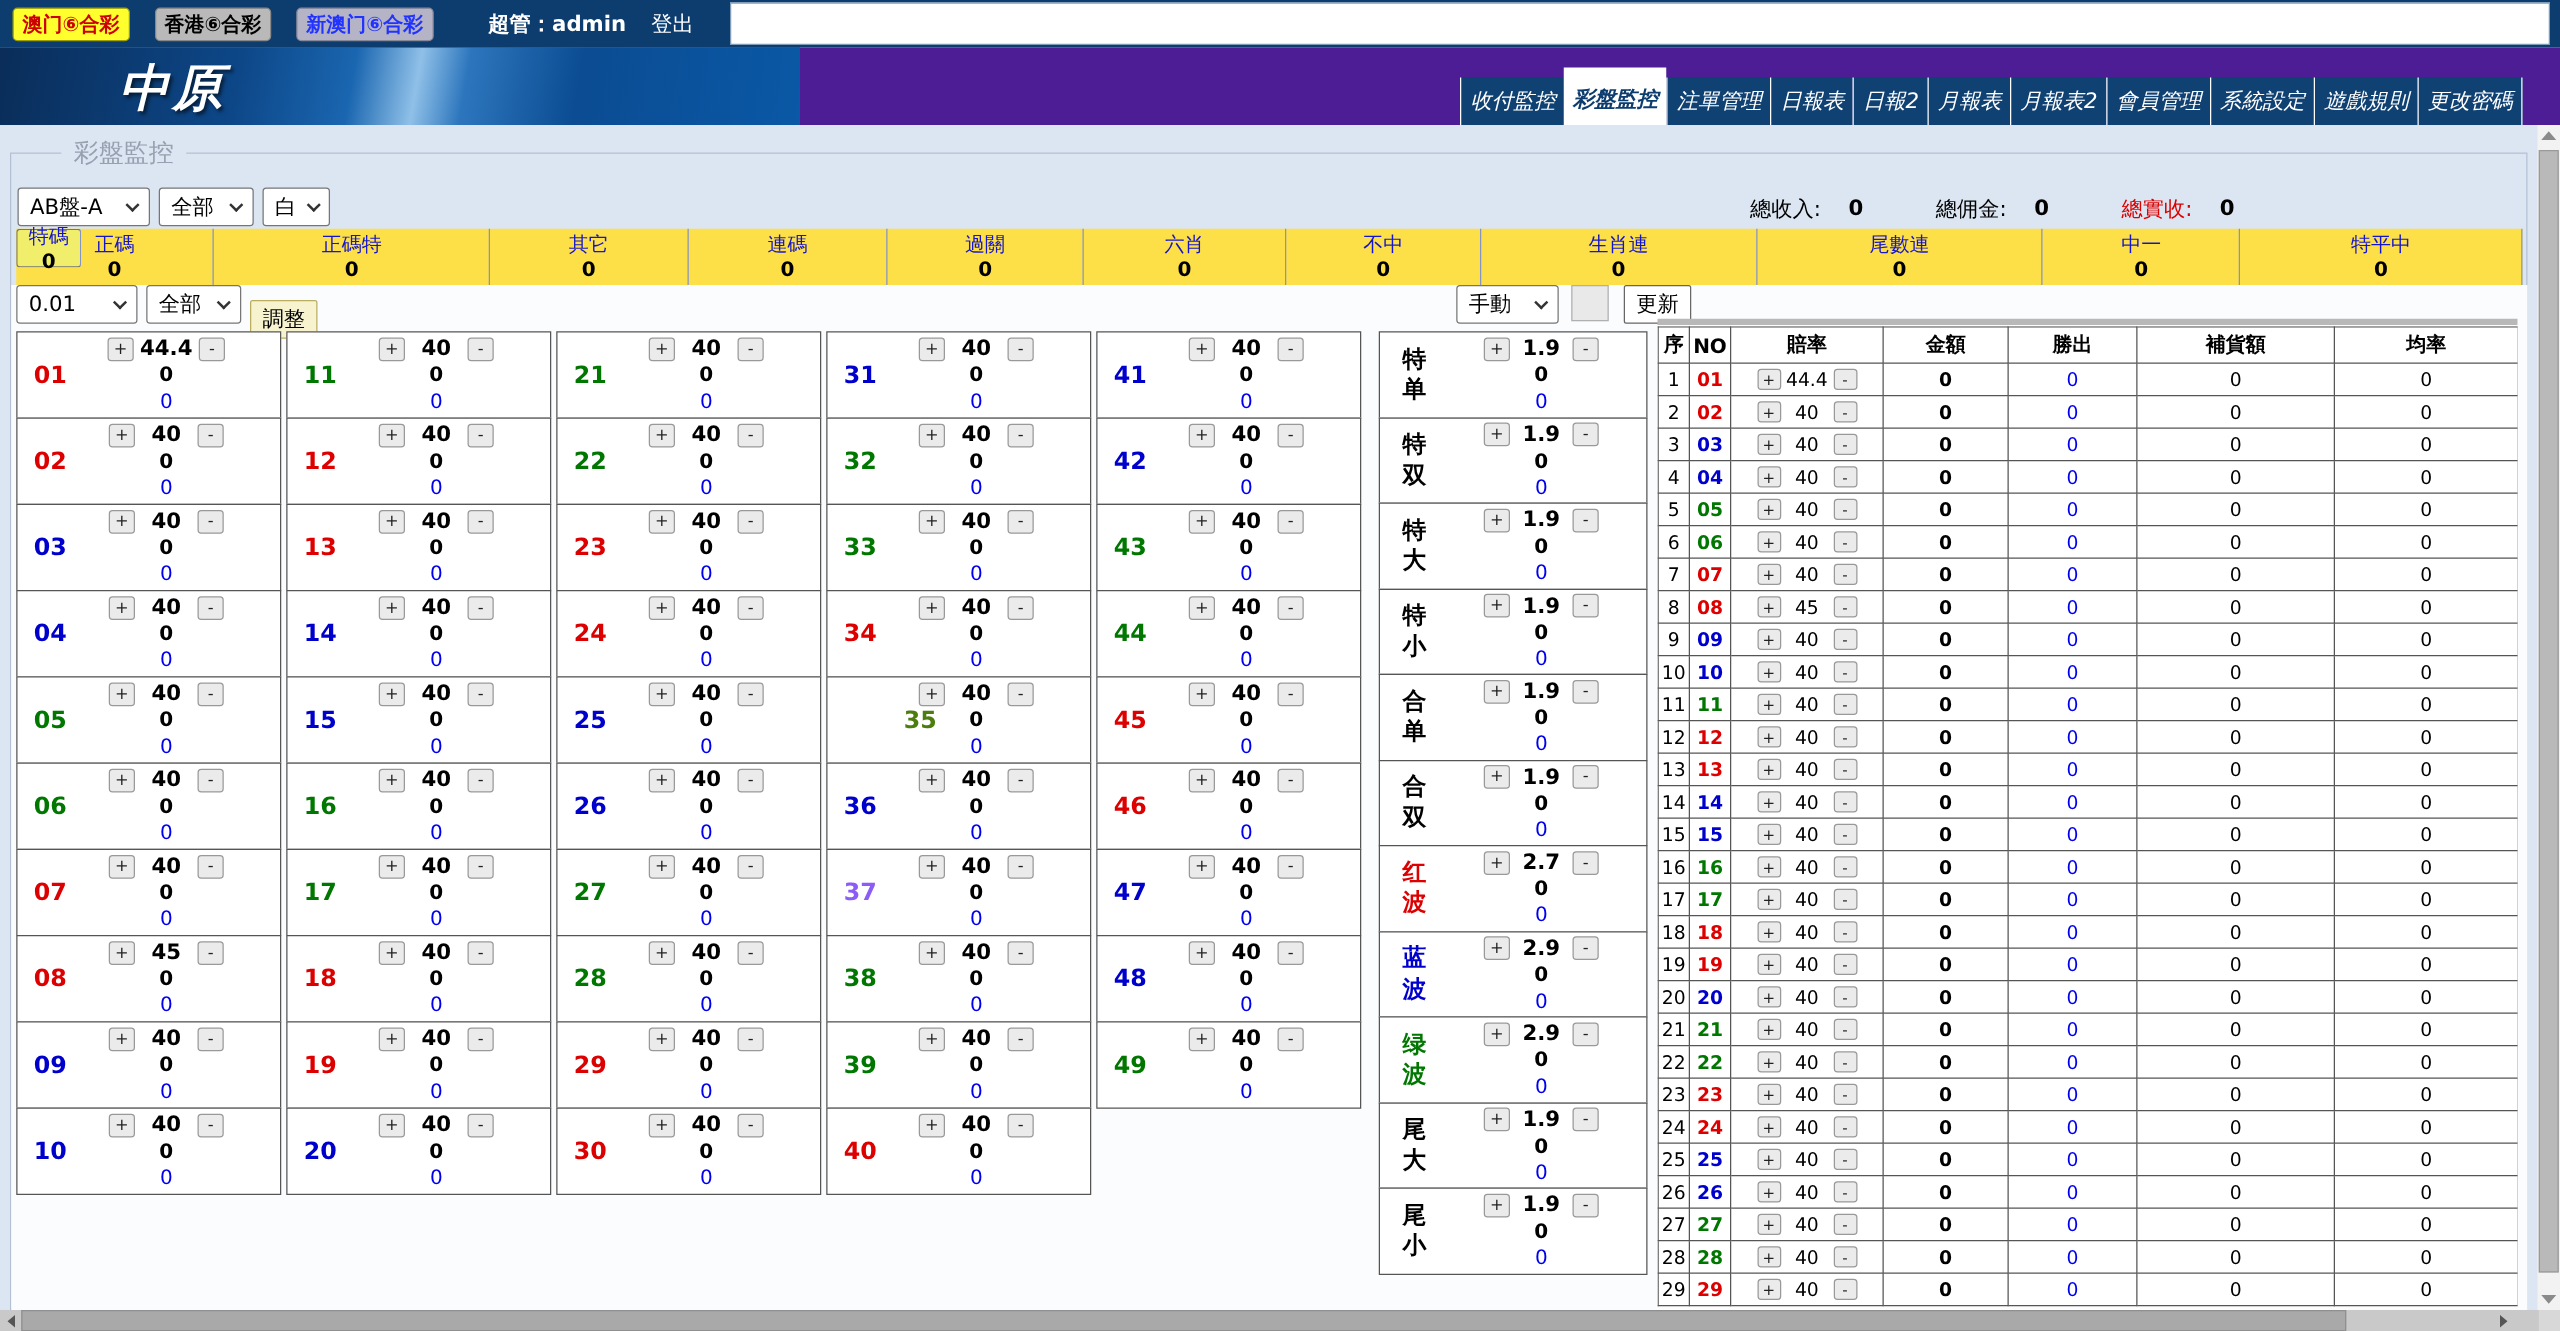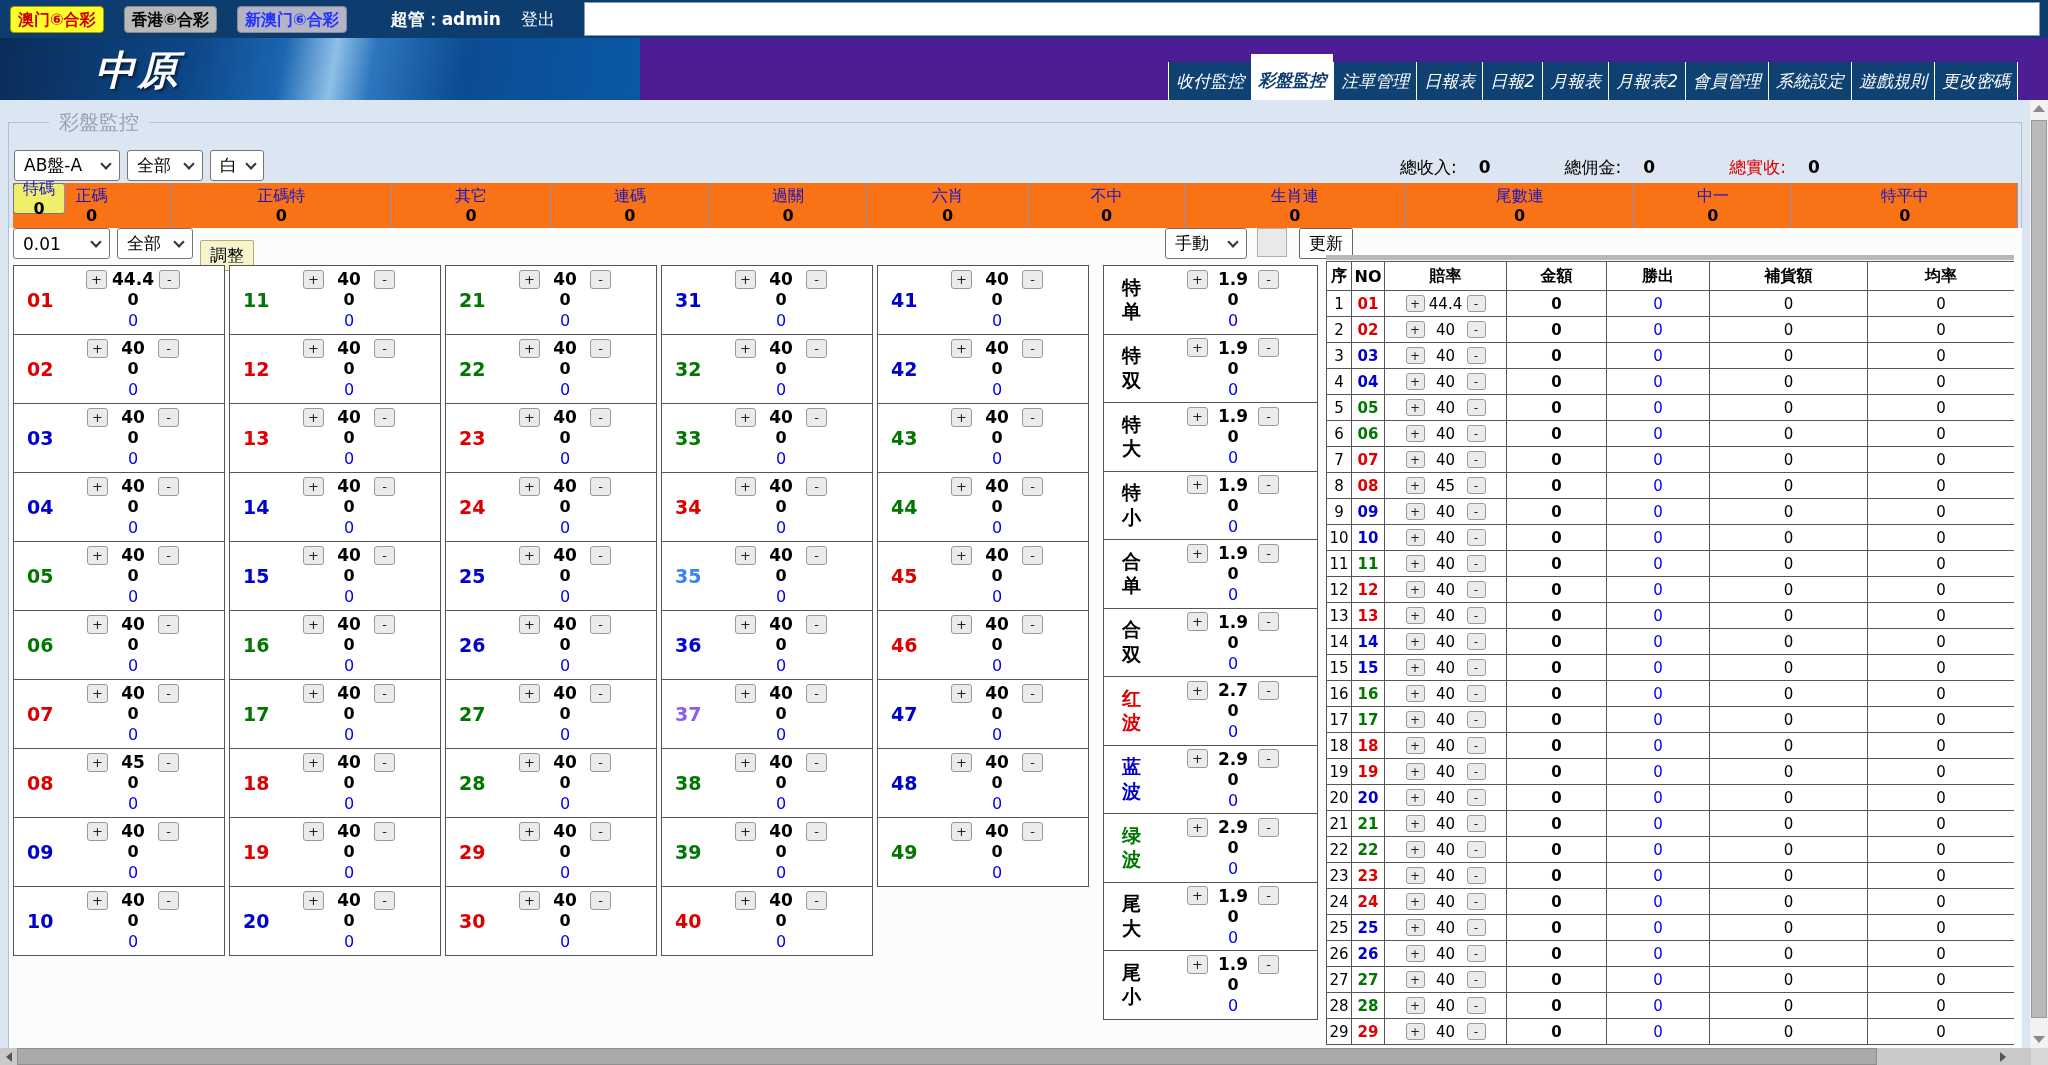--- a/index.html
+++ b/index.html
@@ -30,27 +30,27 @@
 
 
 .sel{position:absolute;height:31px;background:#fff;border:1px solid #767676;border-radius:3px;display:flex;align-items:center;padding:0 9px;font-size:17px;cursor:pointer;z-index:5;}
 .sel .lbl{flex:1;white-space:nowrap;}
 .chev{width:8px;height:8px;border-right:2px solid #333;border-bottom:2px solid #333;transform:rotate(45deg);margin-left:10px;margin-top:-4px;flex:none;}
 .btn{position:absolute;height:31px;background:#fff;border:1px solid #666;border-radius:2px;font-size:17px;padding:0 9px;cursor:pointer;z-index:5;font-family:inherit;}
 .btn.adjust{background:#f8f3cf;border-color:#b9ad62;}
 .minibox{position:absolute;left:1257px;top:228px;width:30px;height:29px;background:#e9e9e9;border:1px solid #b0b0b0;z-index:5;}
 
 
-.totals{position:absolute;left:1400px;top:152px;height:30px;display:flex;align-items:center;gap:74px;z-index:5;}
+.totals{position:absolute;left:1400px;top:152px;height:30px;display:flex;align-items:center;gap:58px;z-index:5;}
 .total{display:flex;align-items:center;gap:22px;}
 .tlabel{font-size:17px;}
 .tval{font-size:17px;font-weight:bold;color:#000;}
 
 
-.catbar{position:absolute;left:13px;top:183px;width:2005px;height:45px;display:flex;background:#f97316;z-index:5;}
+.catbar{position:absolute;left:13px;top:183px;width:2005px;height:45px;display:flex;background:#fde047;z-index:5;}
 .cattab{display:flex;flex-direction:column;align-items:center;justify-content:center;border-right:1px solid #8494c5;cursor:pointer;}
 .cattab.sel{background:#f0ee6b;}
 .catlabel{font-size:16px;color:#1414cc;line-height:20px;}
 .catval{font-size:16px;font-weight:bold;color:#000;line-height:20px;}
 
 
 .gcol{position:absolute;top:266px;width:212px;z-index:5;}
 .gcell{position:relative;height:70px;background:#fff;border:1px solid #555;margin-top:-1px;}
 .gnum{position:absolute;left:13px;top:50%;transform:translateY(-50%);font-size:19px;font-weight:bold;}
 .gbody{margin-left:60px;padding-top:3px;display:flex;flex-direction:column;align-items:center;width:118px;}
@@ -634,21 +634,21 @@
           <div class="orow">
             <button class="pm">+</button>
             <span class="oval">40</span>
             <button class="pm">-</button>
           </div>
           <div class="amt">0</div>
           <div class="win">0</div>
         </div>
       </div>
       <div class="gcell">
-        <span class="gnum" style="color: #3b82f6;">35</span>
+        <span class="gnum" style="color: #4d7c0f; margin-left: 48px;">35</span>
         <div class="gbody">
           <div class="orow">
             <button class="pm">+</button>
             <span class="oval">40</span>
             <button class="pm">-</button>
           </div>
           <div class="amt">0</div>
           <div class="win">0</div>
         </div>
       </div>

